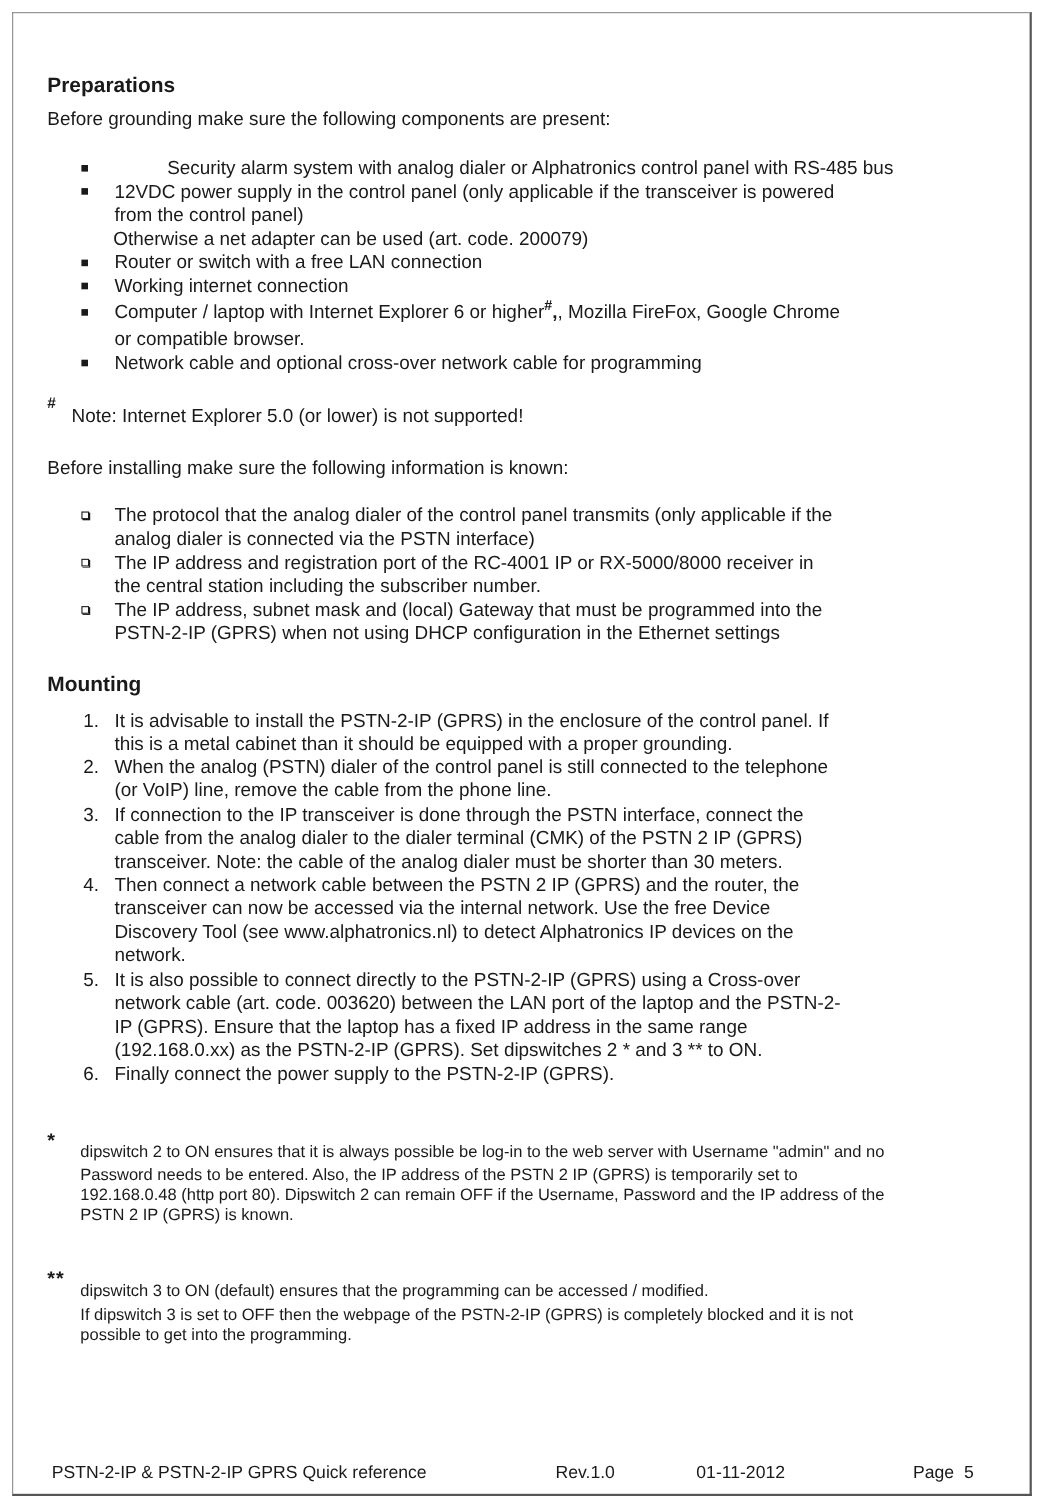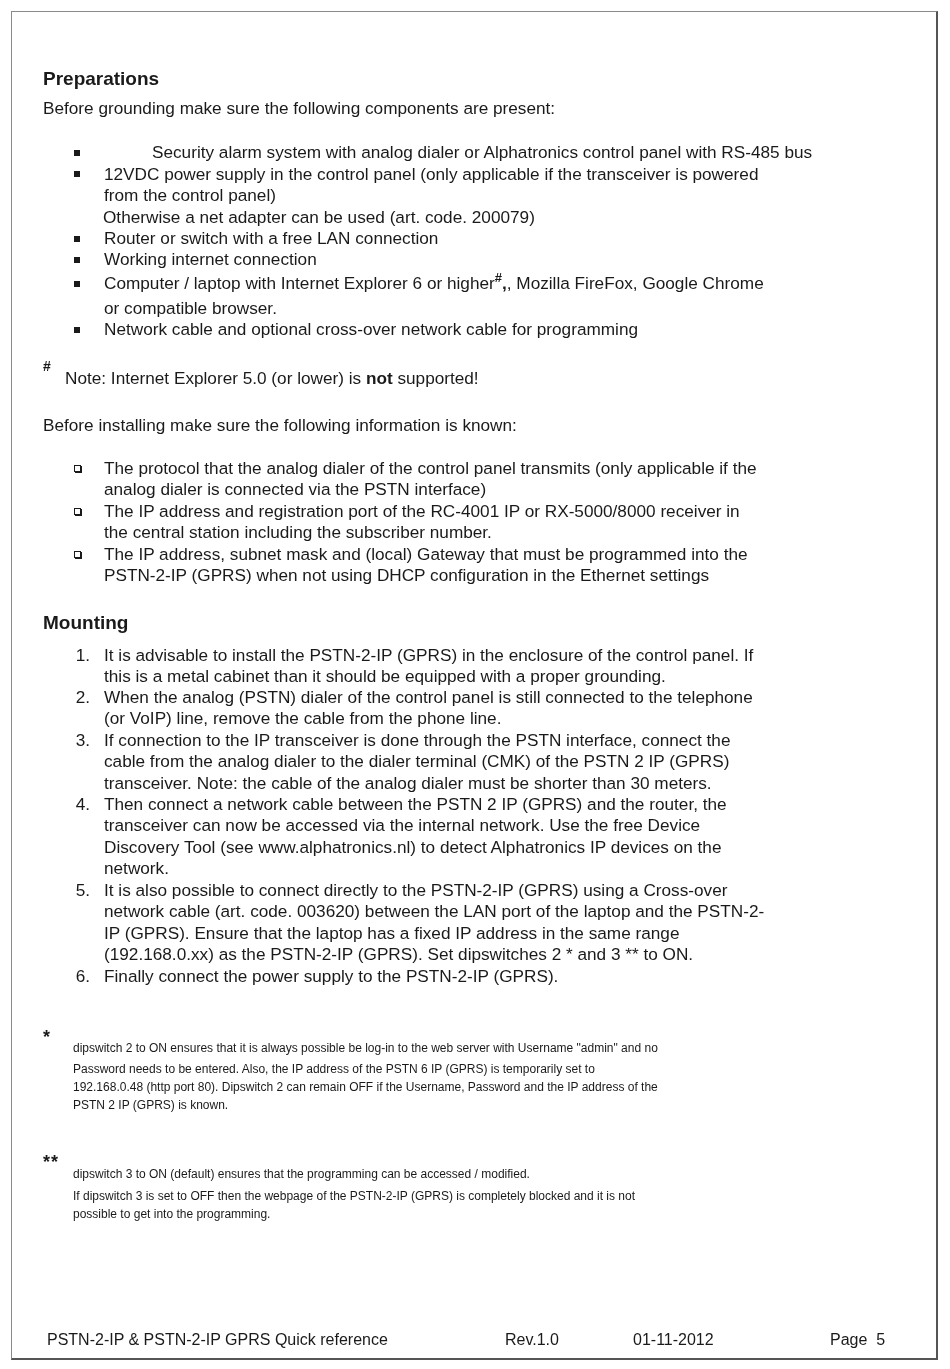--- a/index.html
+++ b/index.html
@@ -4,27 +4,27 @@
 <style>
   html, body { margin: 0; padding: 0; background: #ffffff; }
   body { width: 950px; height: 1369px; position: relative; overflow: hidden;
          font-family: "Liberation Sans", sans-serif; color: #1a1a1a; }
   .page { position: absolute; left: 11px; top: 11px; width: 927px; height: 1349px;
           border-top: 1px solid #8a8a8a; border-left: 1px solid #8a8a8a;
           border-right: 2px solid #555; border-bottom: 2px solid #555; box-sizing: border-box; }
   .abs { position: absolute; white-space: nowrap; }
   .h { font-weight: bold; font-size: 19px; }
   .t { font-size: 17.2px; line-height: 21.5px; }
-  .small { font-size: 12px; line-height: 18px; }
+  .small { font-size: 15px; line-height: 18px; }
   .bul { position: absolute; width: 6px; height: 6px; background: #1a1a1a; }
   .box { position: absolute; width: 7px; height: 7px; border: 1px solid #1a1a1a; box-sizing: border-box;
          box-shadow: 1px 1px 0 #1a1a1a; }
   .num { position: absolute; font-size: 17.2px; width: 22px; text-align: right; }
   .sup { font-size: 13px; font-weight: bold; position: relative; top: -7px; }
-  b { font-weight: bold; }
+  b { font-weight: normal; }
   .footer { font-size: 16px; }
 </style>
 </head>
 <body>
 
 <div class="page"></div>
 
 <div class="abs h" style="left:43px; top:68px;">Preparations</div>
 <div class="abs t" style="left:43px; top:98px;">Before grounding make sure the following components are present:</div>
 
@@ -118,21 +118,21 @@
   </div>
   <div>
     <div class="num" style="left:68px; top:966px;">6.</div>
     <div class="abs t" style="left:104px; top:966px;">Finally connect the power supply to the PSTN-2-IP (GPRS).</div>
   </div>
 </div>
 
 <div>
   <div class="abs" style="left:43px; top:1027px; font-size:18px; font-weight:bold;">*</div>
   <div class="abs small" style="left:73px; top:1039px;">dipswitch 2 to ON ensures that it is always possible be log-in to the web server with Username "admin" and no</div>
-  <div class="abs small" style="left:73px; top:1060px;">Password needs to be entered. Also, the IP address of the PSTN 6 IP (GPRS) is temporarily set to</div>
+  <div class="abs small" style="left:73px; top:1060px;">Password needs to be entered. Also, the IP address of the PSTN 2 IP (GPRS) is temporarily set to</div>
   <div class="abs small" style="left:73px; top:1078px;">192.168.0.48 (http port 80). Dipswitch 2 can remain OFF if the Username, Password and the IP address of the</div>
   <div class="abs small" style="left:73px; top:1096px;">PSTN 2 IP (GPRS) is known.</div>
 </div>
 
 <div>
   <div class="abs" style="left:43px; top:1152px; font-size:18px; font-weight:bold; letter-spacing:1px;">**</div>
   <div class="abs small" style="left:73px; top:1165px;">dipswitch 3 to ON (default) ensures that the programming can be accessed / modified.</div>
   <div class="abs small" style="left:73px; top:1187px;">If dipswitch 3 is set to OFF then the webpage of the PSTN-2-IP (GPRS) is completely blocked and it is not</div>
   <div class="abs small" style="left:73px; top:1205px;">possible to get into the programming.</div>
 </div>

